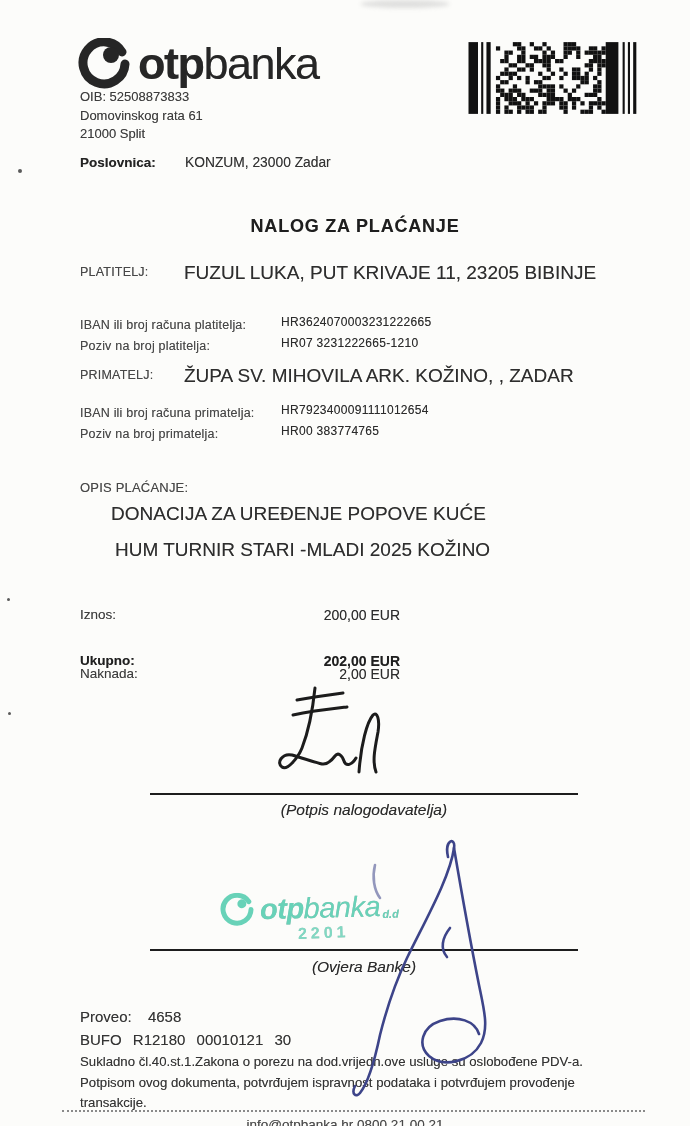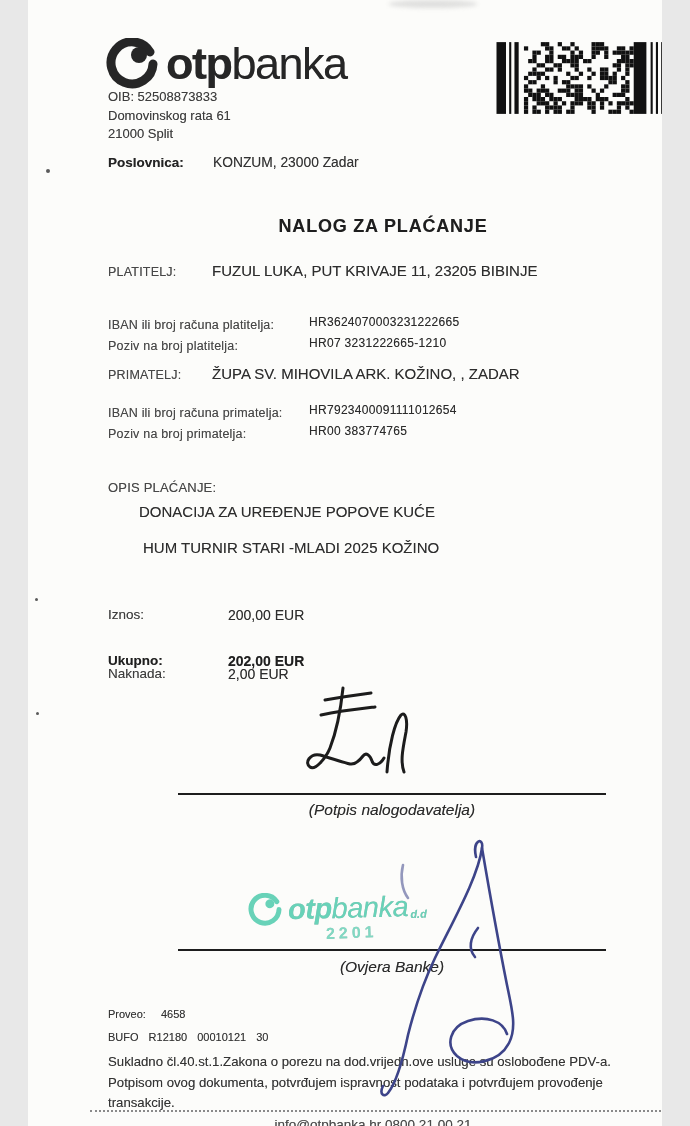--- a/index.html
+++ b/index.html
@@ -1,18 +1,18 @@
 <!DOCTYPE html>
 <html><head>
 <meta charset="utf-8">
 <style>
   * { margin:0; padding:0; box-sizing:border-box; }
   html,body { background:#e8e8e8; }
   .page {
-    position:relative; width:634px; height:1126px; margin:0 auto;
+    position:relative; width:690px; height:1126px; margin:0 auto;
     background:#fcfcfa; overflow:hidden;
     font-family:"Liberation Sans", sans-serif; color:#3a3a3a;
     text-shadow:0 0 .5px rgba(70,70,70,.5);
   }
   .abs { position:absolute; }
 
   
   .logo-row { position:absolute; left:0; top:0; width:690px; }
   .logo { position:absolute; left:78px; top:38px; display:flex; align-items:center; }
   .logo-icon { width:52px; height:52px; margin-right:8px; }
@@ -23,43 +23,43 @@
 
   .bank-info { position:absolute; left:80px; top:88px; font-size:13px; line-height:18.5px; color:#3d3d3d; }
   .kv-row { display:flex; margin-top:10px; }
   .kv-label { font-weight:700; color:#242424; width:105px; font-size:13.5px; }
   .kv-value { font-size:13.8px; color:#333; }
 
   .doc-title { position:absolute; left:0; top:216px; width:710px; text-align:center;
     font-size:18px; font-weight:700; letter-spacing:.8px; color:#1e1e1e; }
 
   .field-label { font-size:12.5px; color:#474747; letter-spacing:.2px; }
-  .field-value { font-size:15px; color:#2d2d2d; }
+  .field-value { font-size:19px; color:#2d2d2d; }
   .mono-val { font-size:12px; color:#2b2b2b; letter-spacing:.3px; }
 
   .amount-row { position:absolute; left:80px; width:320px; display:flex; }
   .amount-label { width:120px; font-size:13.5px; color:#3e3e3e; }
-  .amount-value { flex:1; text-align:left; font-size:14px; color:#2d2d2d; }
+  .amount-value { flex:1; text-align:right; font-size:14px; color:#2d2d2d; }
   .bold { font-weight:700; color:#1f1f1f; }
 
   .sig-line { position:absolute; left:150px; width:428px; height:2px; background:#1d1d1d; }
   .caption { position:absolute; left:150px; width:428px; text-align:center;
     font-style:italic; font-size:15.5px; color:#2a2a2a; }
 
   .stamp { position:absolute; left:220px; top:891px; display:flex; align-items:center;
     transform:rotate(-1.5deg); opacity:.78; }
   .stamp-icon { width:34px; height:34px; margin-right:6px; }
   .stamp-text { font-size:29px; letter-spacing:-.5px; font-style:italic; }
   .stamp-otp { font-weight:700; }
   .stamp-banka { font-weight:500; }
   .stamp-dd { font-size:11px; font-weight:700; align-self:flex-end; margin:0 0 3px 2px; font-style:italic; }
   .stamp-num { position:absolute; left:298px; top:924px; font-size:16px; font-weight:700;
     letter-spacing:4px; transform:rotate(-2deg); opacity:.65; }
 
-  .footer-line { position:absolute; left:80px; font-size:11px; color:#343434; }
+  .footer-line { position:absolute; left:80px; font-size:15px; color:#343434; }
   .word-gap { word-spacing:7px; }
   .legal { position:absolute; left:80px; top:1052px; width:575px; font-size:13.2px;
     line-height:20.5px; color:#343434; }
   .dotted-sep { position:absolute; left:62px; top:1110px; width:583px;
     border-top:2px dotted #8a8a8a; height:0; }
   .clipped-contact { position:absolute; left:0; top:1117px; width:690px; text-align:center;
     font-size:13.5px; color:#4a4a4a; }
 
   .speck { position:absolute; background:#5a5a5a; border-radius:50%; }
   .smudge { position:absolute; left:360px; top:0; width:90px; height:8px;

